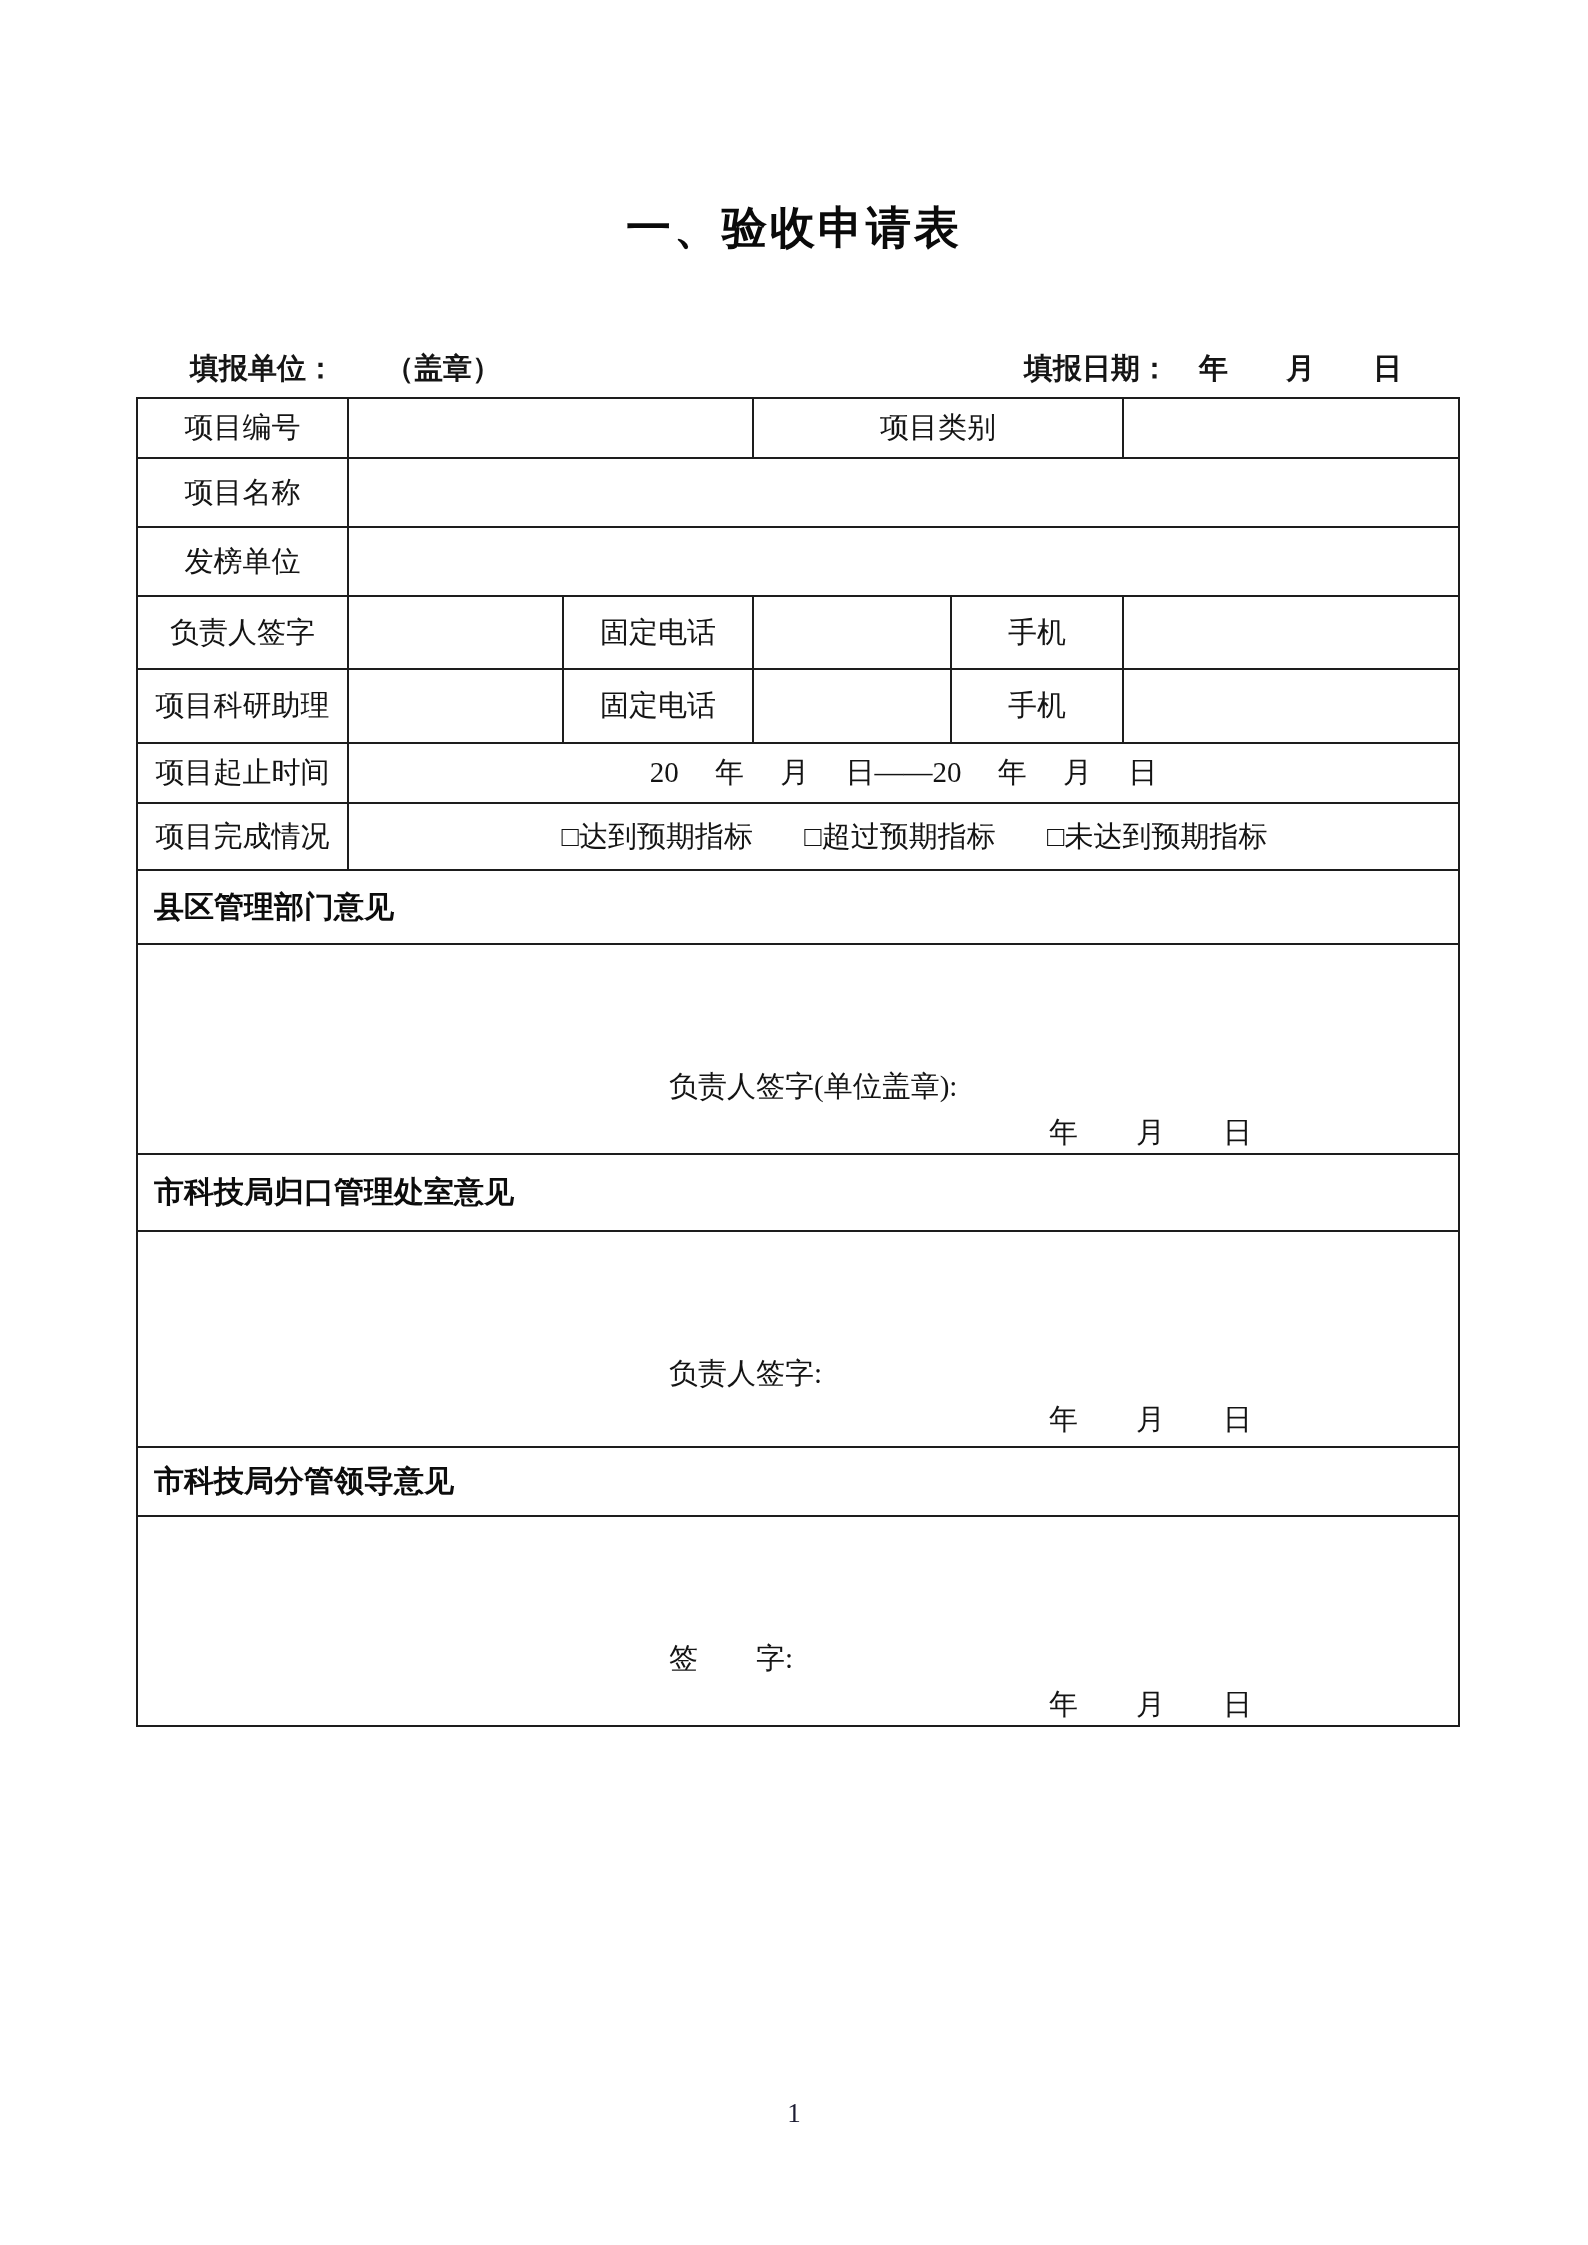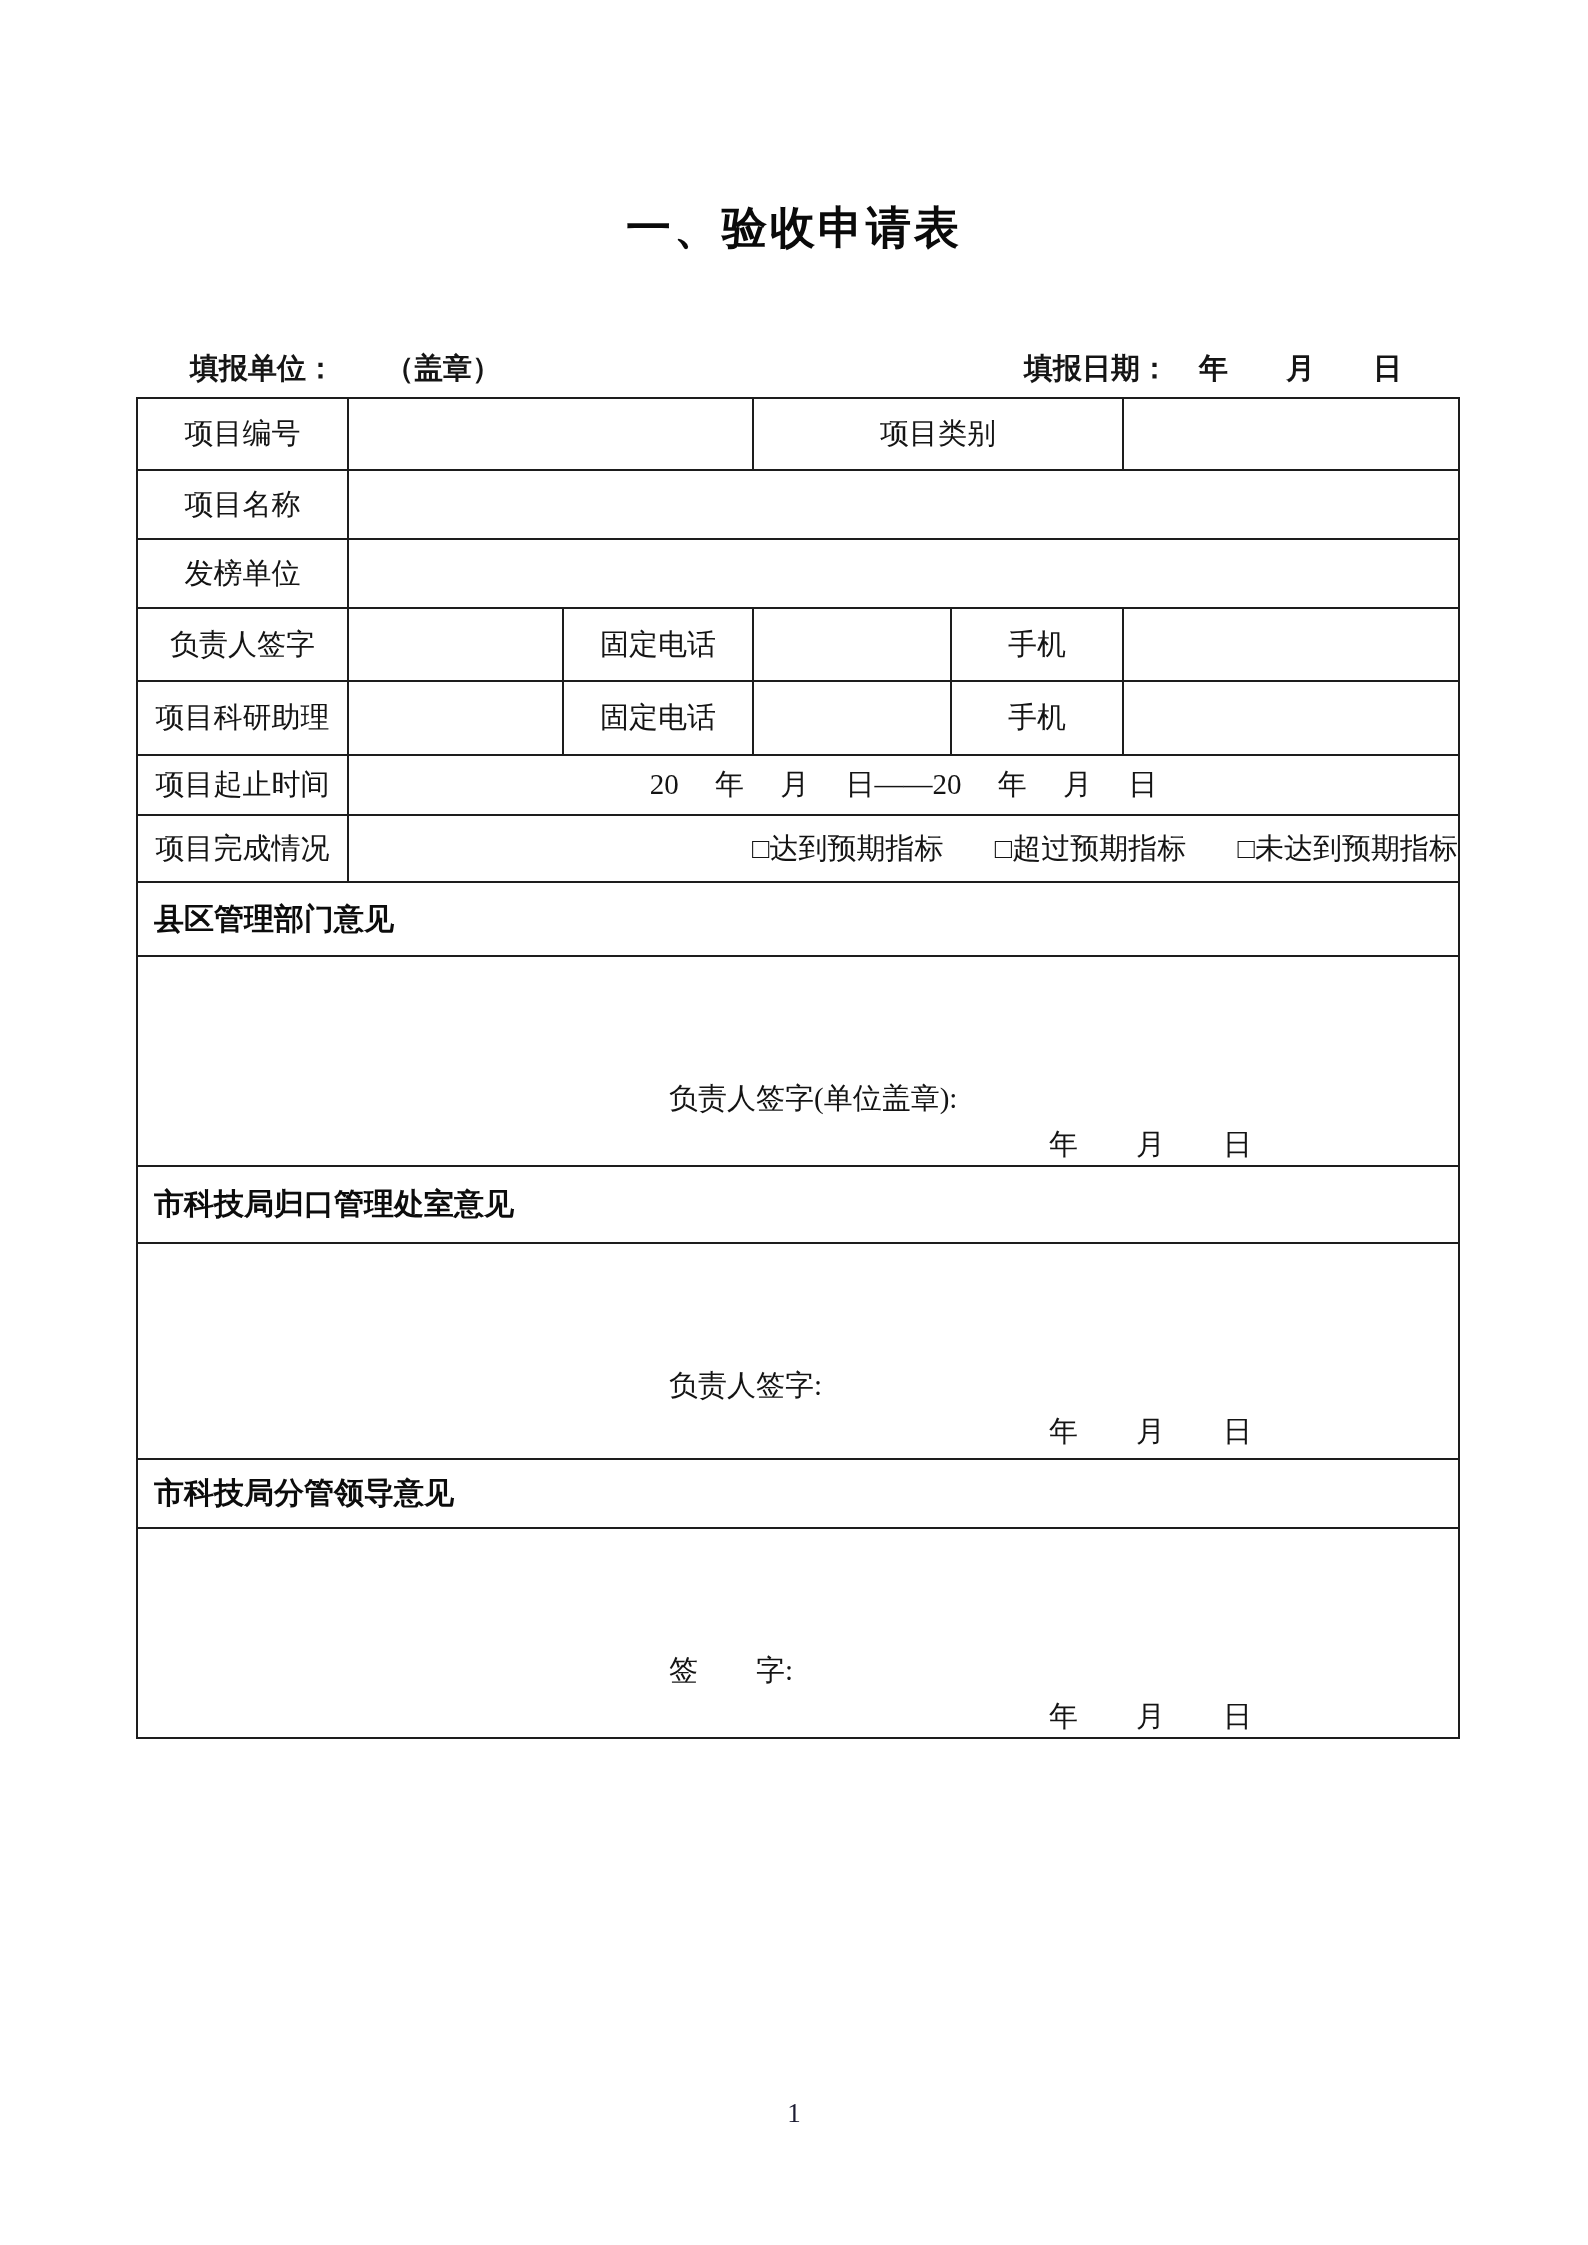--- a/index.html
+++ b/index.html
@@ -31,27 +31,27 @@
   table.form-table {
     position:absolute; top:397px; left:136px;
     width:1322px; border-collapse:collapse; table-layout:fixed;
   }
   .form-table td {
     border:2px solid #1d1d1d;
     font-size:29px; padding:0;
     text-align:center; vertical-align:middle;
     color:#141414;
   }
-  tr.h68{height:72px} tr.h69{height:69px} tr.h73{height:73px} tr.h74{height:74px}
+  tr.h68{height:60px} tr.h69{height:69px} tr.h73{height:73px} tr.h74{height:74px}
   tr.h71{height:71px} tr.h60{height:60px} tr.h70{height:70px} tr.h67{height:67px}
   tr.h78{height:74px} tr.h77{height:77px} tr.h75{height:69px}
   tr.h210{height:210px} tr.h216{height:216px}
 
   td.value-left { text-align:left; padding-left:38px; }
-  td.completion-cell { text-align:right; padding-left:22px; }
+  td.completion-cell { text-align:center; padding-left:22px; }
   td.completion-cell .opt + .opt { margin-left:44px; }
 
   td.sec {
     text-align:left; padding-left:16px;
     font-family:"Liberation Sans","DejaVu Sans",sans-serif;
     font-weight:bold; font-size:30px; color:#0c0c0c;
   }
   td.opinion-cell { position:relative; }
   .sign-label { position:absolute; left:531px; top:122px; font-size:29px; white-space:nowrap; }
   .date-line  { position:absolute; left:911px; top:168px; font-size:29px; white-space:nowrap; }

